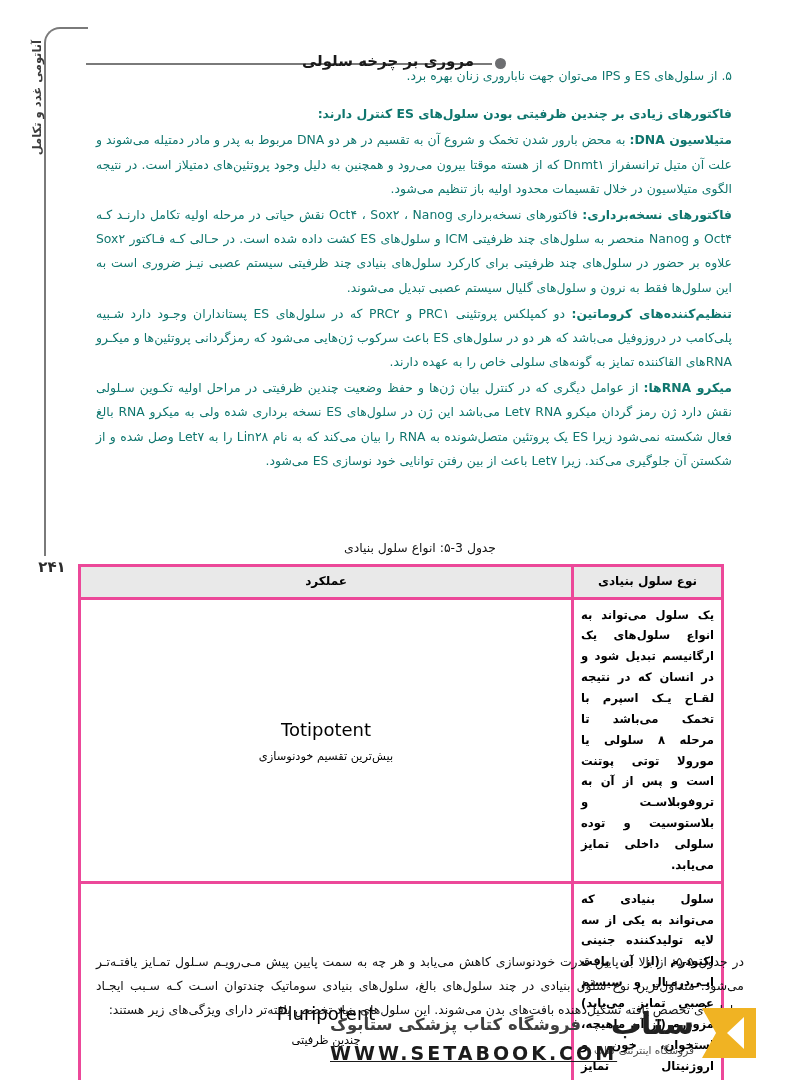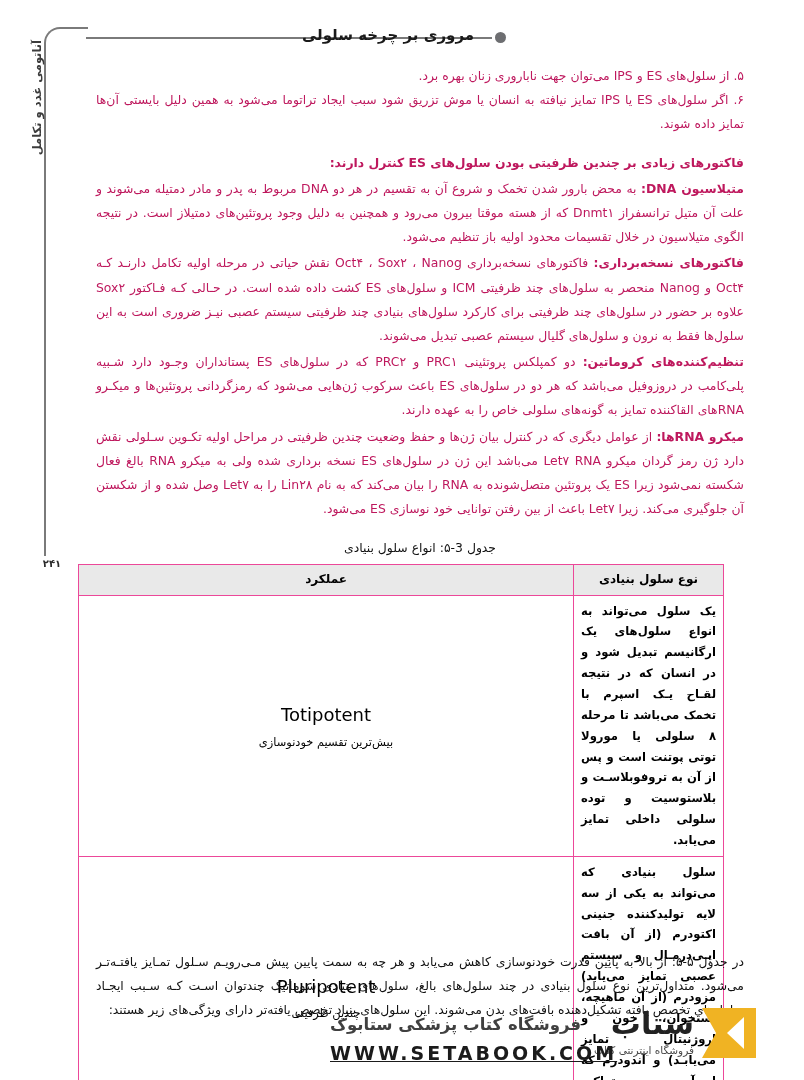--- a/index.html
+++ b/index.html
@@ -10,21 +10,21 @@
     background: #ffffff;
     font-family: "DejaVu Sans", sans-serif;
     color: #000000;
     position: relative;
     overflow: hidden;
   }
 
   
   .page-header {
     position: absolute;
-    top: 10px;
+    top: 36px;
     right: 0;
     left: 0;
     height: 40px;
     text-align: right;
   }
   .header-title {
     position: absolute;
     top: 16px;
     right: 330px;
     font-size: 15px;
@@ -73,37 +73,37 @@
     transform: rotate(180deg);
     letter-spacing: 2px;
     white-space: nowrap;
   }
   .page-number {
     position: absolute;
     top: 556px;
     left: 30px;
     width: 44px;
     text-align: center;
-    font-size: 10px;
+    font-size: 15px;
     font-weight: bold;
     color: #2b2b2b;
     background: #ffffff;
     padding: 2px 0;
   }
 
   
   .content {
     position: absolute;
     top: 64px;
-    right: 60px;
+    right: 72px;
     left: 96px;
     font-size: 12.4px;
     line-height: 1.95;
     text-align: justify;
-    color: #be185d;
+    color: #0f766e;
   }
   .numbered-list {
     margin: 0 0 14px 0;
     padding: 0;
     list-style: none;
   }
   .numbered-list li {
     position: relative;
     padding-right: 0;
     text-align: justify;
@@ -128,21 +128,21 @@
     top: 564px;
     right: 80px;
     width: 646px;
     border-collapse: collapse;
     font-size: 11.6px;
     line-height: 1.8;
     table-layout: fixed;
   }
   table.stemcells th,
   table.stemcells td {
-    border: 1px solid #ec4899;
+    border: 3px solid #ec4899;
     padding: 5px 7px;
     vertical-align: middle;
   }
   table.stemcells thead th {
     background: #e9e9e9;
     font-weight: bold;
     text-align: center;
     font-size: 12px;
     padding: 4px 6px;
   }
@@ -245,21 +245,20 @@
   <div class="header-title">مروری بر چرخه سلولی</div>
 </div>
 
 <div class="spine"></div>
 <div class="spine-label">آناتومی غدد و تکامل</div>
 <div class="page-number">۲۴۱</div>
 
 <div class="content">
   <ul class="numbered-list">
     <li>۵. از سلول‌های ES و IPS می‌توان جهت ناباروری زنان بهره برد.</li>
-    <li>۶. اگر سلول‌های ES یا IPS تمایز نیافته به انسان یا موش تزریق شود سبب ایجاد تراتوما می‌شود به همین دلیل بایستی آن‌ها تمایز داده شوند.</li>
   </ul>
 
   <p class="para lead">فاکتورهای زیادی بر چندین ظرفیتی بودن سلول‌های ES کنترل دارند:</p>
 
   <p class="para gap">
     <span class="bold">متیلاسیون DNA:</span><span> به محض بارور شدن تخمک و شروع آن به تقسیم در هر دو DNA مربوط به پدر و مادر دمتیله می‌شوند و علت آن متیل ترانسفراز Dnmt۱ که از هسته موقتا بیرون می‌رود و همچنین به دلیل وجود پروتئین‌های دمتیلاز است. در نتیجه الگوی متیلاسیون در خلال تقسیمات محدود اولیه باز تنظیم می‌شود.</span>
   </p>
 
   <p class="para gap">
     <span class="bold">فاکتورهای نسخه‌برداری:</span><span> فاکتورهای نسخه‌برداری Oct۴ ، Sox۲ ، Nanog نقش حیاتی در مرحله اولیه تکامل دارنـد کـه Oct۴ و Nanog منحصر به سلول‌های چند ظرفیتی ICM و سلول‌های ES کشت داده شده است. در حـالی کـه فـاکتور Sox۲ علاوه بر حضور در سلول‌های چند ظرفیتی برای کارکرد سلول‌های بنیادی چند ظرفیتی سیستم عصبی نیـز ضروری است به این سلول‌ها فقط به نرون و سلول‌های گلیال سیستم عصبی تبدیل می‌شوند.</span>

